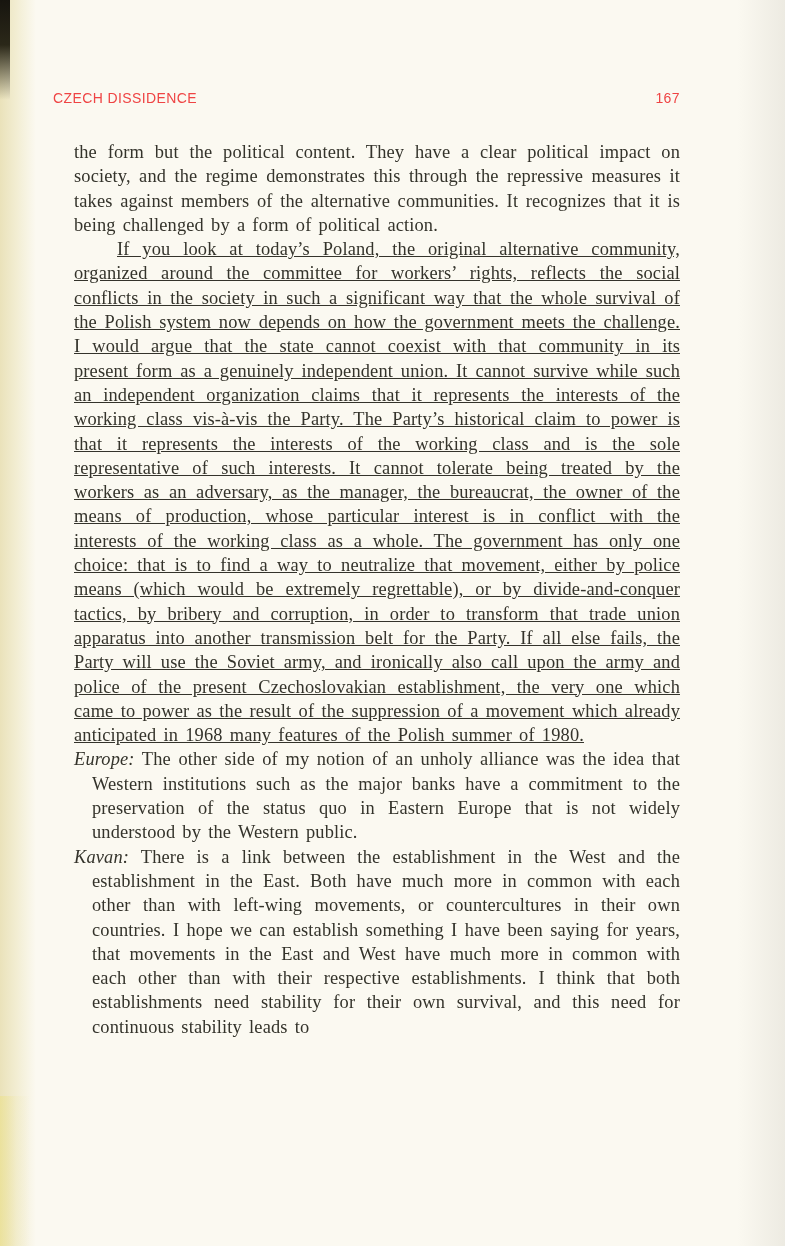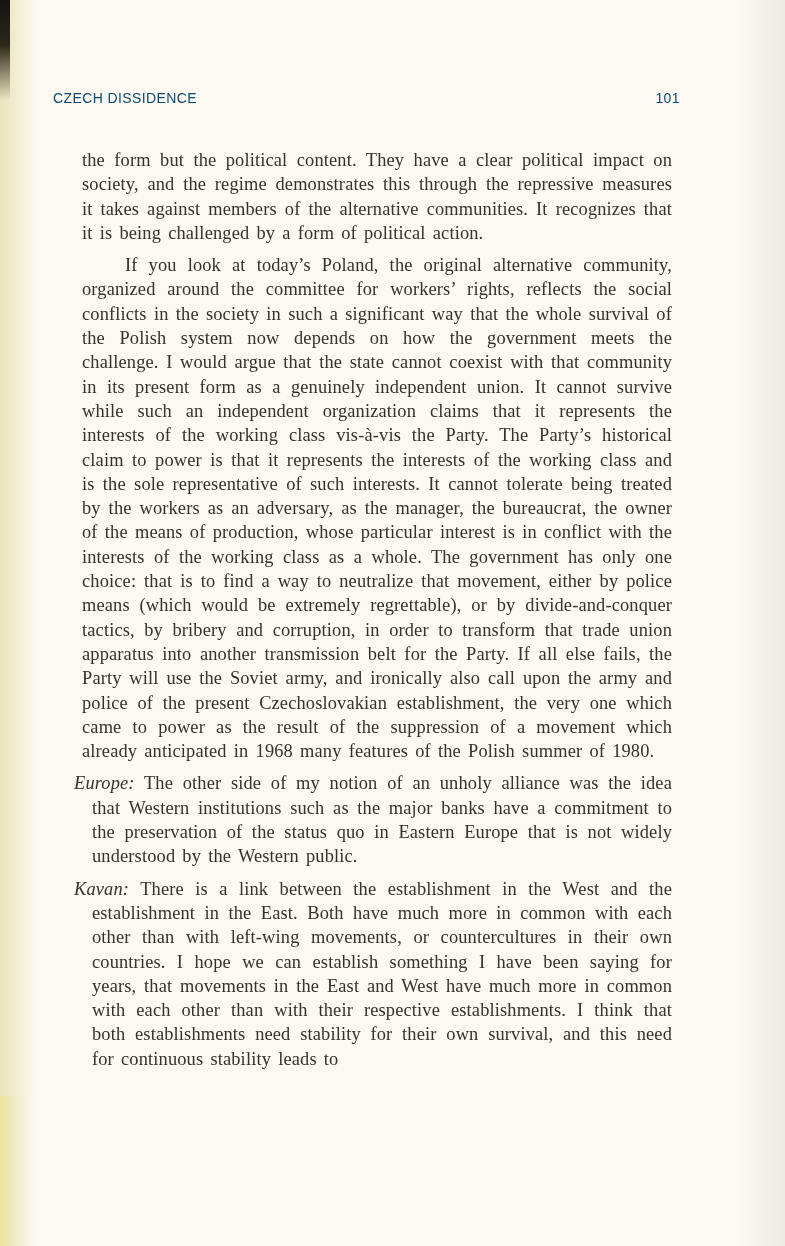--- a/index.html
+++ b/index.html
@@ -57,45 +57,46 @@
     position: absolute;
     left: 53px;
     top: 90px;
     width: 627px;
     display: flex;
     justify-content: space-between;
     align-items: baseline;
     font-family: "Liberation Sans", sans-serif;
     font-size: 14px;
     letter-spacing: 0.4px;
-    color: #0c4a6e;
+    color: #ef4444;
   }
   .running-head .folio {
     font-family: "Liberation Sans", sans-serif;
     font-size: 14px;
   }
 
   .body-text {
     position: absolute;
     left: 74px;
     top: 140px;
     width: 606px;
     color: #34332b;
     font-size: 18.4px;
     line-height: 24.3px;
     text-align: justify;
     word-spacing: 2.4px;
     letter-spacing: 0.15px;
   }
   .body-text p {
-    margin: 8px;
+    margin: 0;
     padding: 0;
   }
   p.para-indented {
     text-indent: 43px;
+    text-decoration: underline;
   }
   p.para-speaker {
     margin-left: 0;
     padding-left: 18px;
     text-indent: -18px;
   }
   .speaker-label {
     font-style: italic;
   }
 </style>
@@ -104,21 +105,21 @@
 
 <div class="scan-page">
 
   <div class="left-gutter"></div>
   <div class="left-gutter-bottom"></div>
   <div class="corner-shadow"></div>
   <div class="right-shade"></div>
 
   <div class="running-head">
     <span class="head-title">CZECH DISSIDENCE</span>
-    <span class="folio">101</span>
+    <span class="folio">167</span>
   </div>
 
   <div class="body-text">
 
     <p class="para-continuation">the form but the political content. They have a clear political impact on society, and the regime demonstrates this through the repressive measures it takes against members of the alternative communities. It recognizes that it is being challenged by a form of political action.</p>
 
     <p class="para-indented">If you look at today’s Poland, the original alternative community, organized around the committee for workers’ rights, reflects the social conflicts in the society in such a significant way that the whole survival of the Polish system now depends on how the government meets the challenge. I would argue that the state cannot coexist with that community in its present form as a genuinely independent union. It cannot survive while such an independent organization claims that it represents the interests of the working class vis-à-vis the Party. The Party’s historical claim to power is that it represents the interests of the working class and is the sole representative of such interests. It cannot tolerate being treated by the workers as an adversary, as the manager, the bureaucrat, the owner of the means of production, whose particular interest is in conflict with the interests of the working class as a whole. The government has only one choice: that is to find a way to neutralize that movement, either by police means (which would be extremely regrettable), or by divide-and-conquer tactics, by bribery and corruption, in order to transform that trade union apparatus into another transmission belt for the Party. If all else fails, the Party will use the Soviet army, and ironically also call upon the army and police of the present Czechoslovakian establishment, the very one which came to power as the result of the suppression of a movement which already anticipated in 1968 many features of the Polish summer of 1980.</p>
 
     <p class="para-speaker"><span class="speaker-label">Europe:</span> <span>The other side of my notion of an unholy alliance was the idea that Western institutions such as the major banks have a commitment to the preservation of the status quo in Eastern Europe that is not widely understood by the Western public.</span></p>
 

